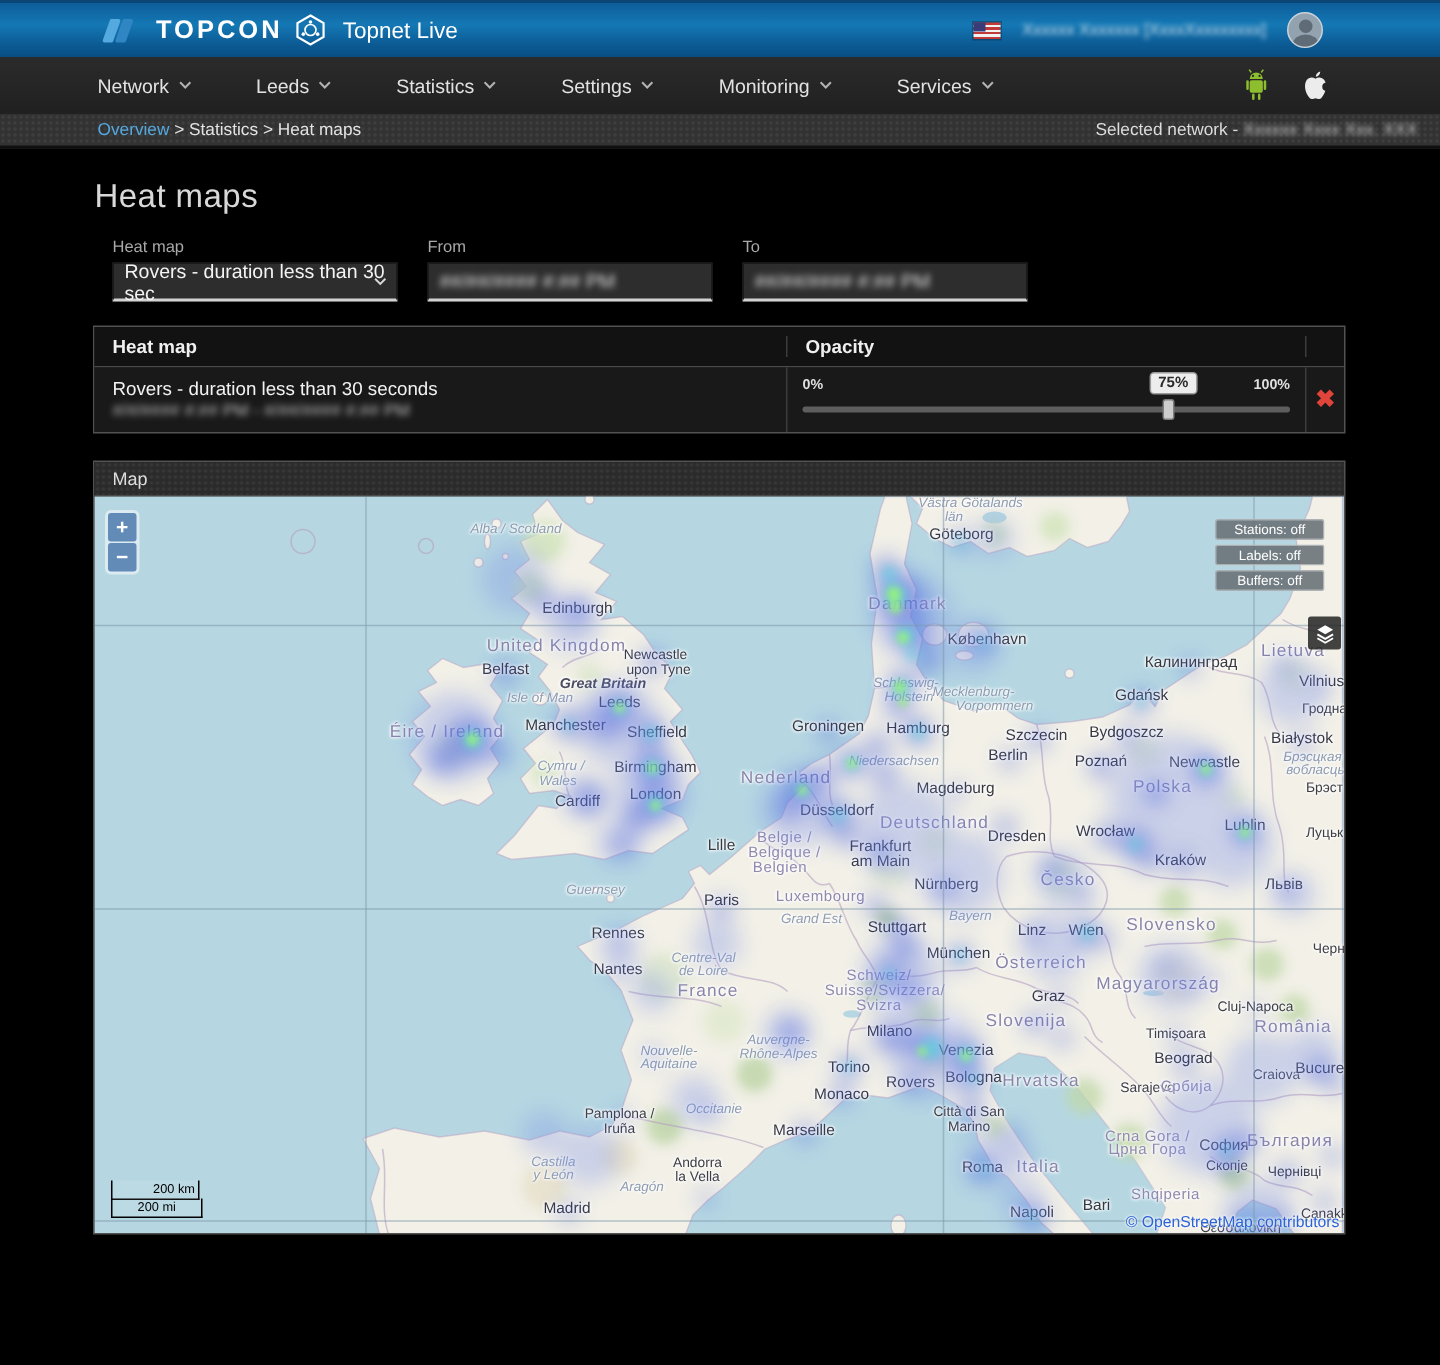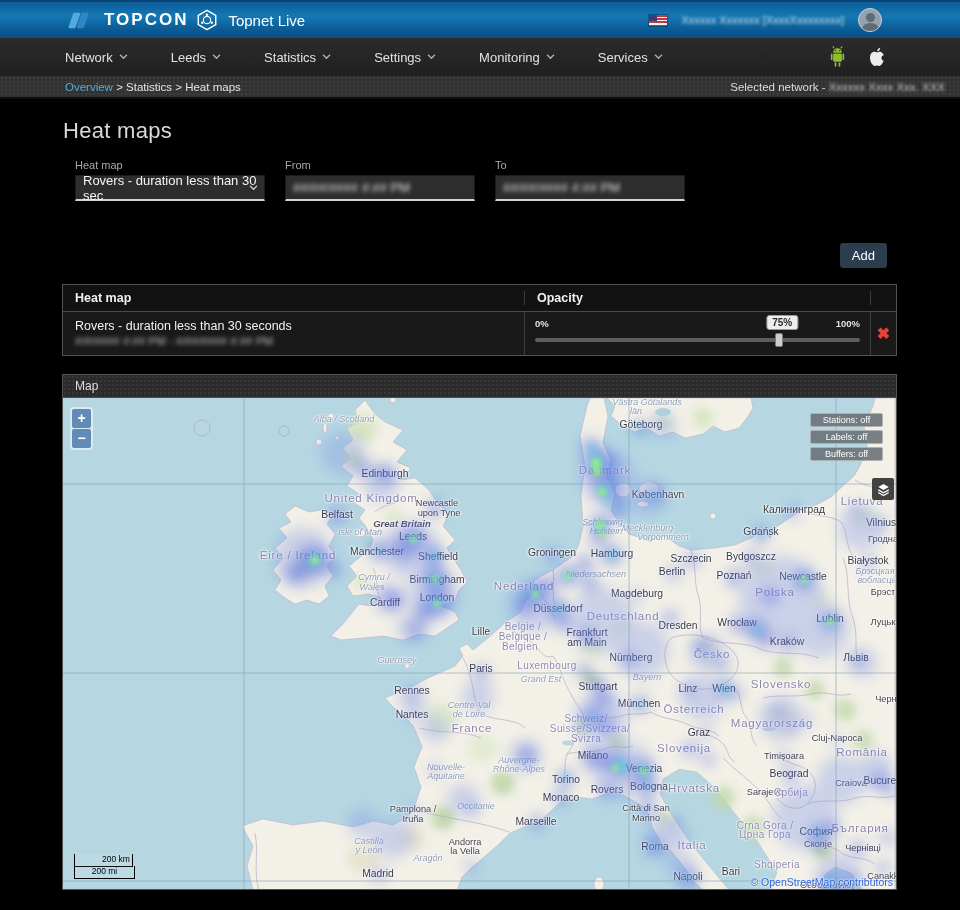--- a/index.html
+++ b/index.html
@@ -205,23 +205,20 @@
       </div>
     </div>
     <div class="field">
       <div class="field-label">To</div>
       <div class="field-box">
         <span class="redact">##/##/#### #:## PM</span>
       </div>
     </div>
   </div>
 
-  <div class="add-row">
-    <button class="btn-add">Add</button>
-  </div>
 
   <div class="hm-table">
     <div class="t-head">
       <div class="c1">Heat map</div>
       <div class="c2">Opacity</div>
       <div class="c3"></div>
     </div>
     <div class="t-row dotted">
       <div class="c1">
         <div class="row-name">Rovers - duration less than 30 seconds</div>

